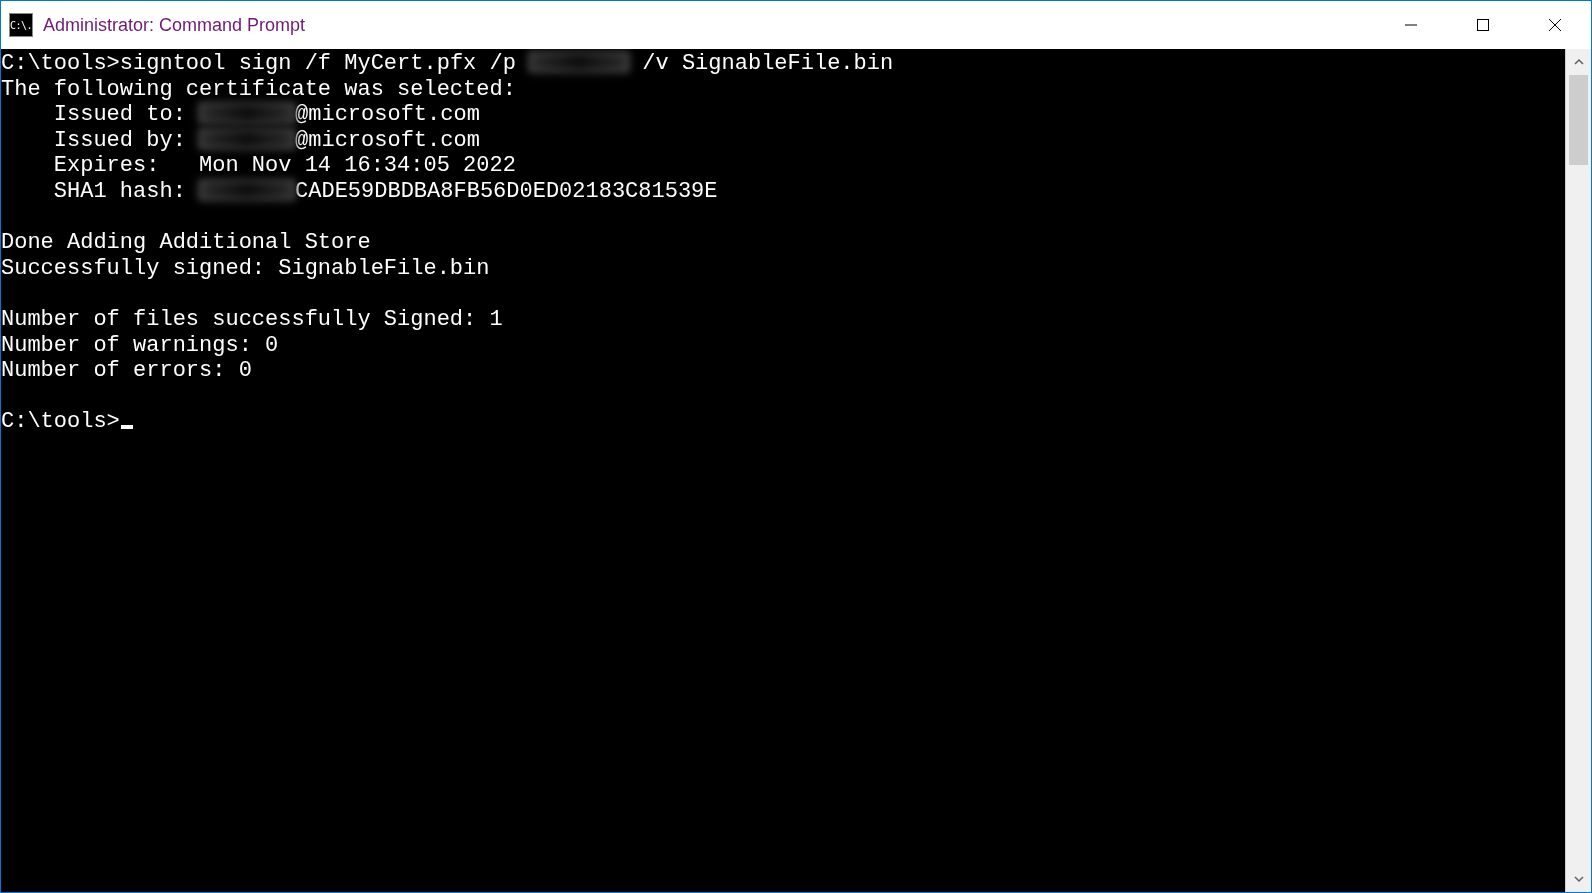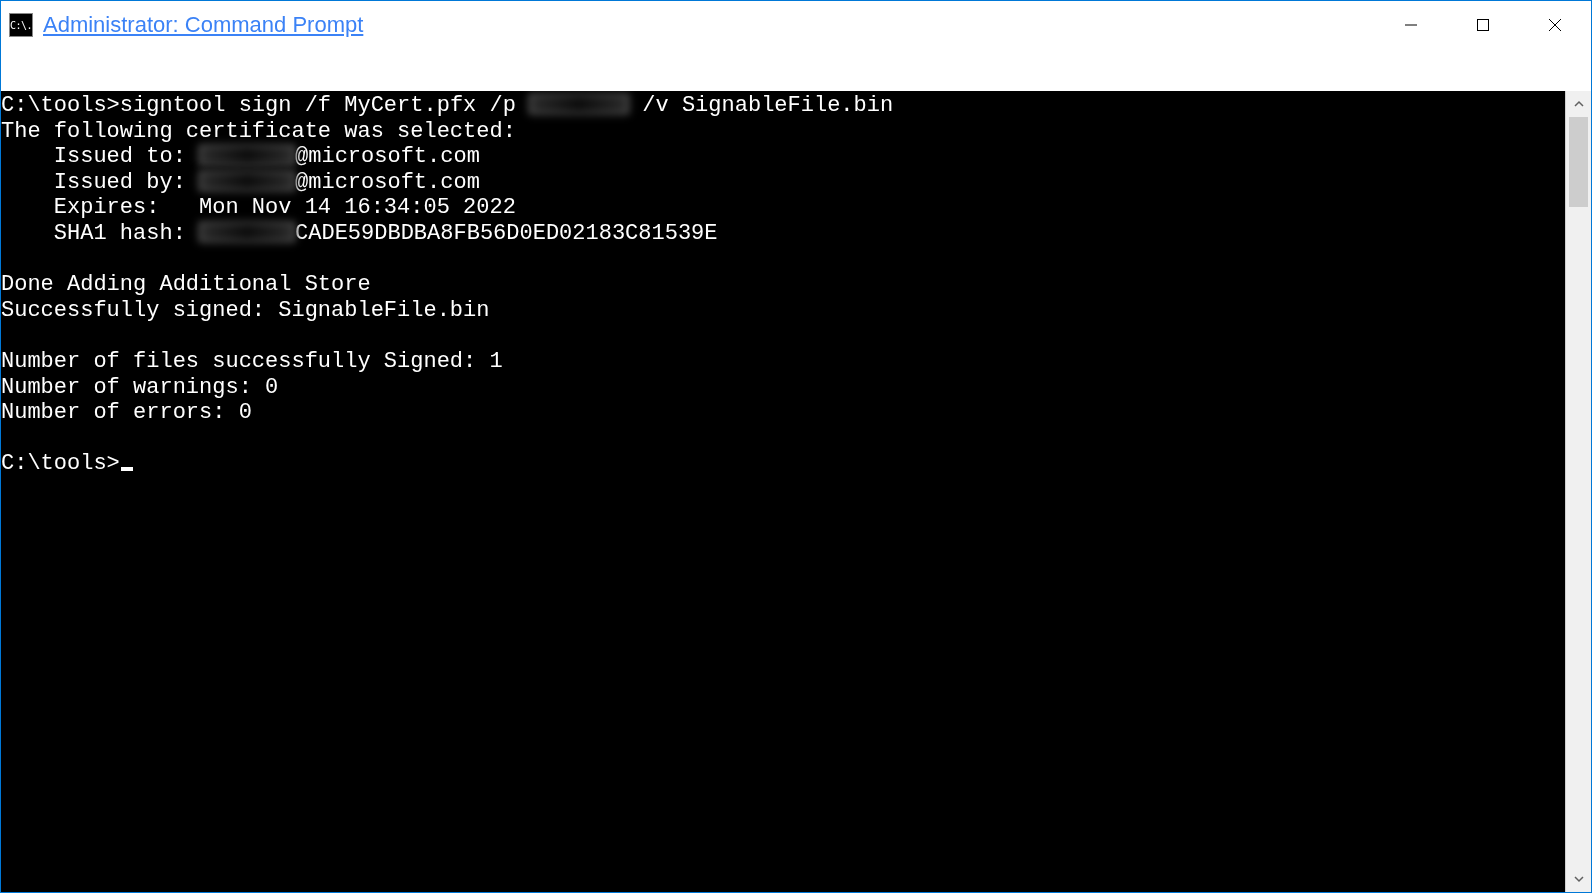--- a/index.html
+++ b/index.html
@@ -22,41 +22,39 @@
     background: #000;
     color: #fff;
     font-family: Consolas, monospace;
     font-size: 10px;
     display: flex; align-items: center; justify-content: center;
     margin-right: 10px;
     border: 1px solid #888;
     letter-spacing: -0.5px;
   }
   .titlebar .title {
-    font-size: 22px;
-    color: #3b82f6;
+    font-size: 18px;
+    color: #701a75;
     flex: 0 0 auto;
-    text-decoration: underline;
   }
   .titlebar .spacer { flex: 1; }
   .win-controls { display: flex; height: 100%; }
   .win-btn {
     width: 72px; height: 100%;
     display: flex; align-items: center; justify-content: center;
     color: #000;
     font-size: 14px;
   }
   .win-btn svg { stroke: #000; fill: none; stroke-width: 1; }
 
   .client {
     flex: 1;
     display: flex;
     background: #000;
     position: relative;
-    margin-top: 42px;
   }
   .terminal {
     flex: 1;
     background: #000;
     color: #ffffff;
     font-family: Consolas, "Courier New", monospace;
     font-size: 22px;
     line-height: 25.6px;
     padding: 2px 0 0 0;
     white-space: pre;

